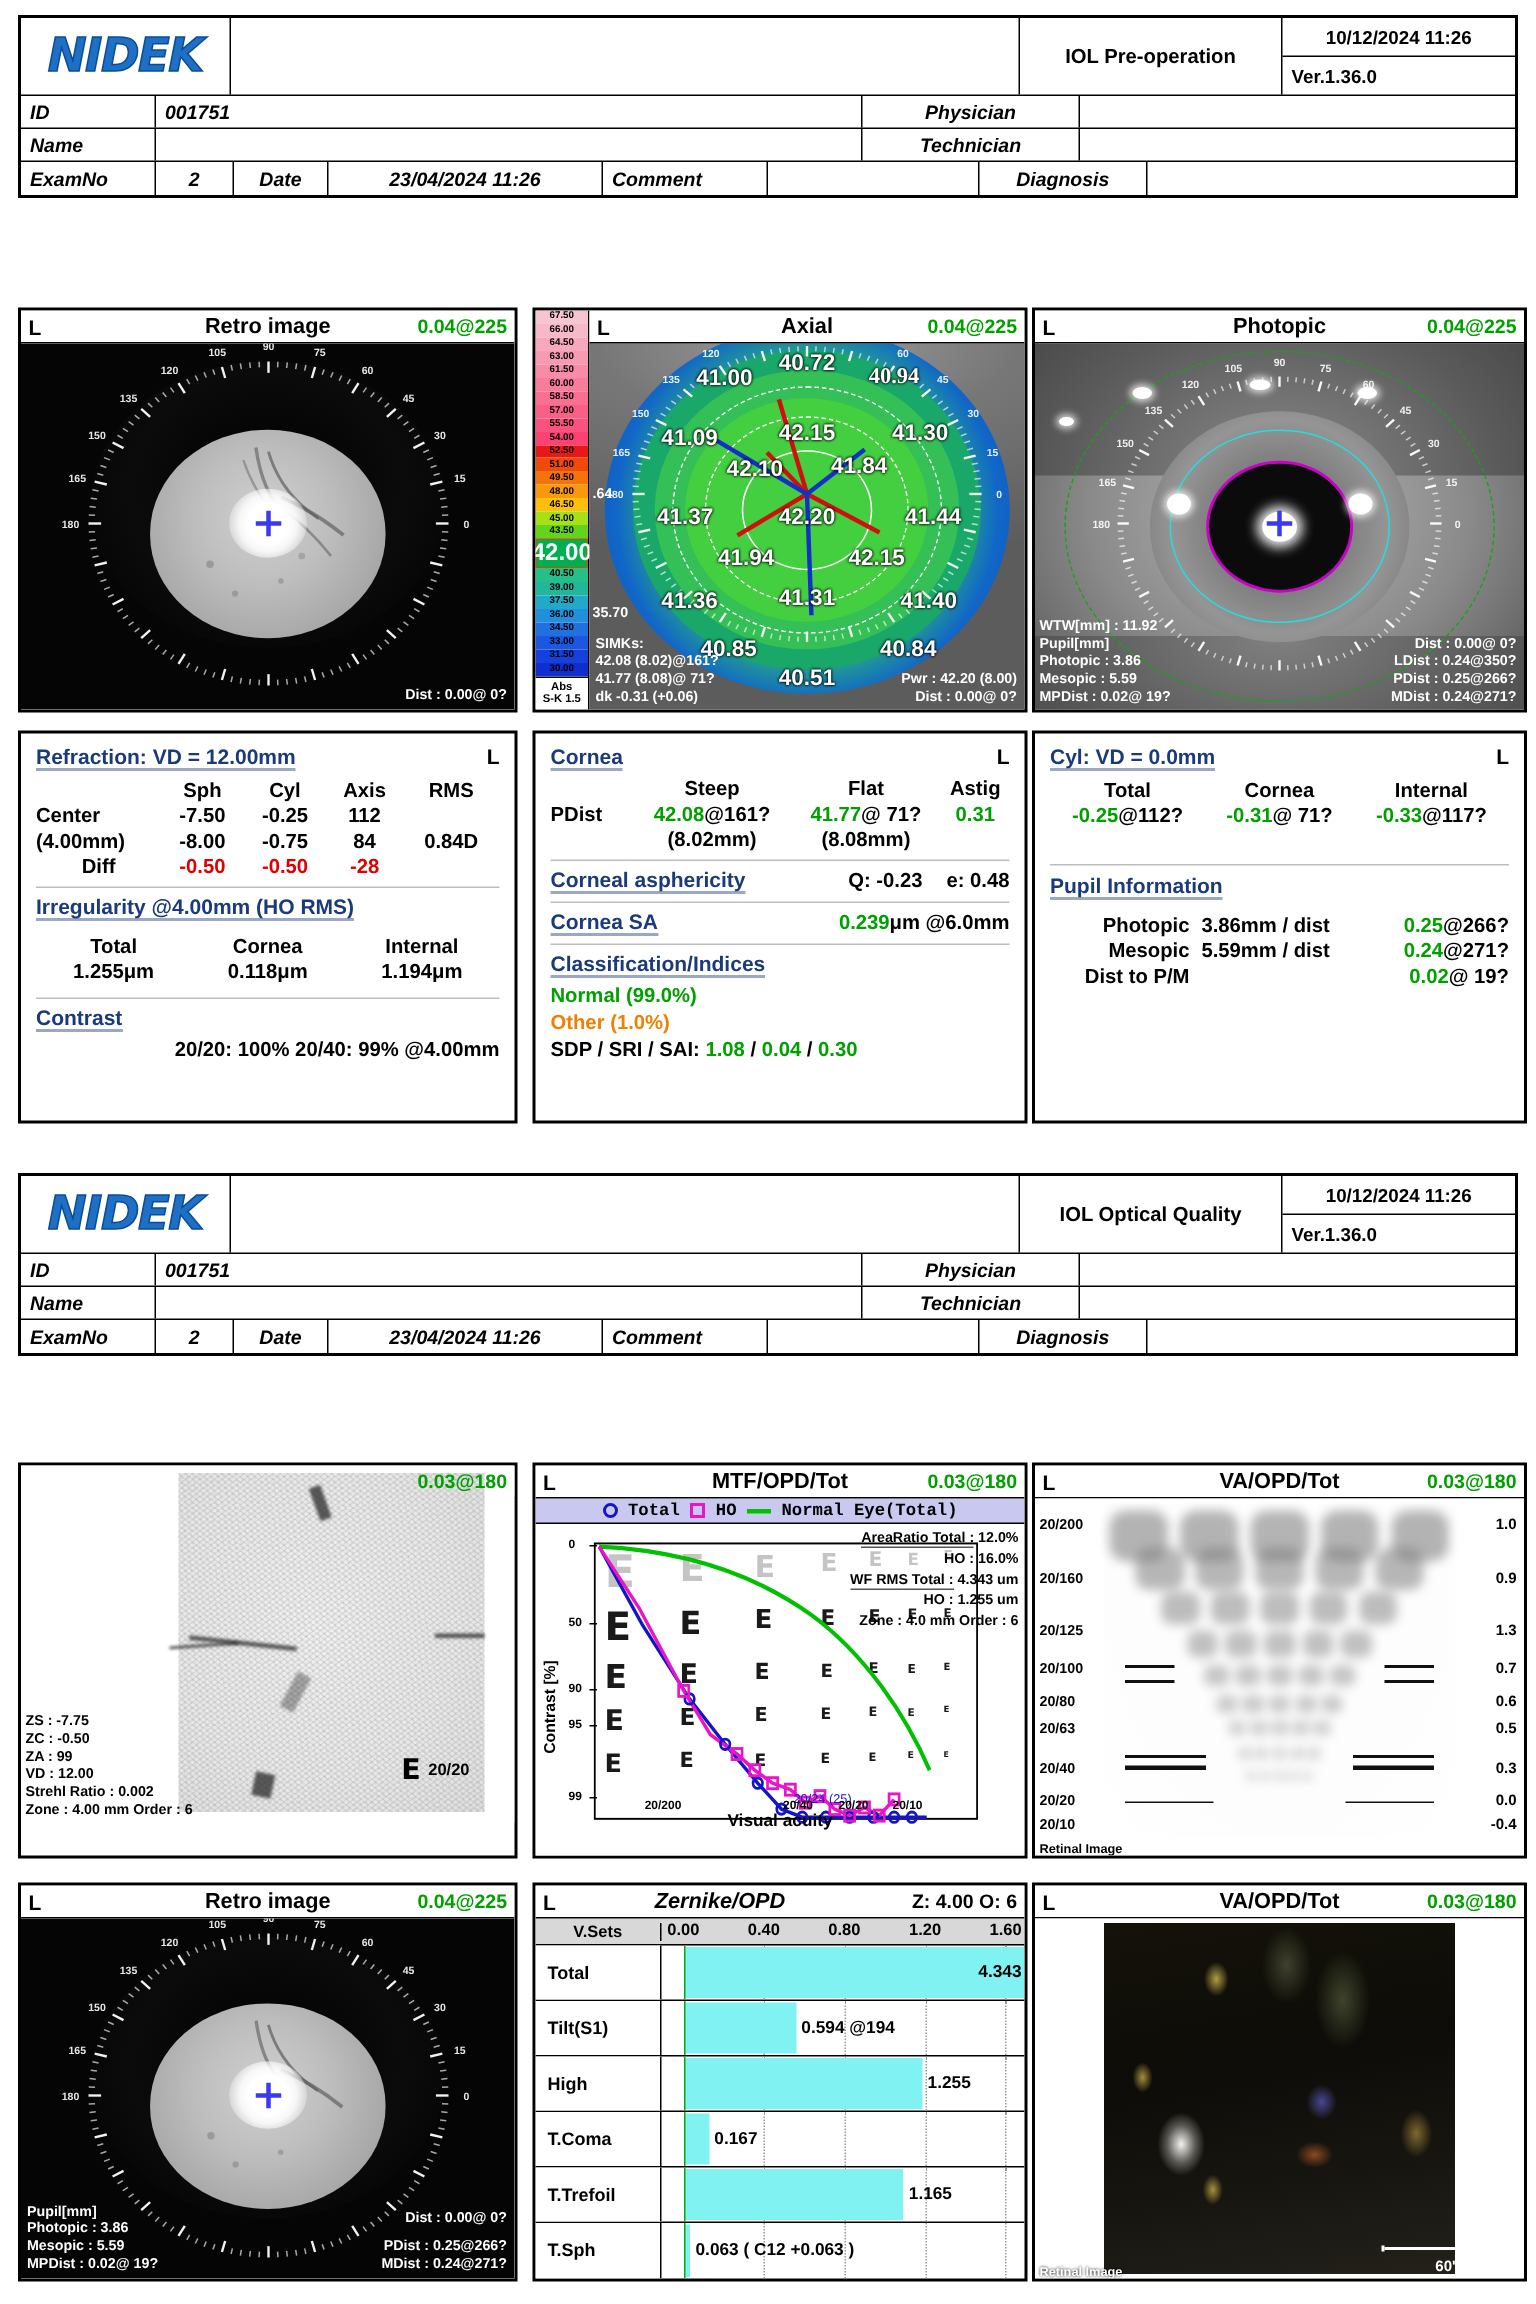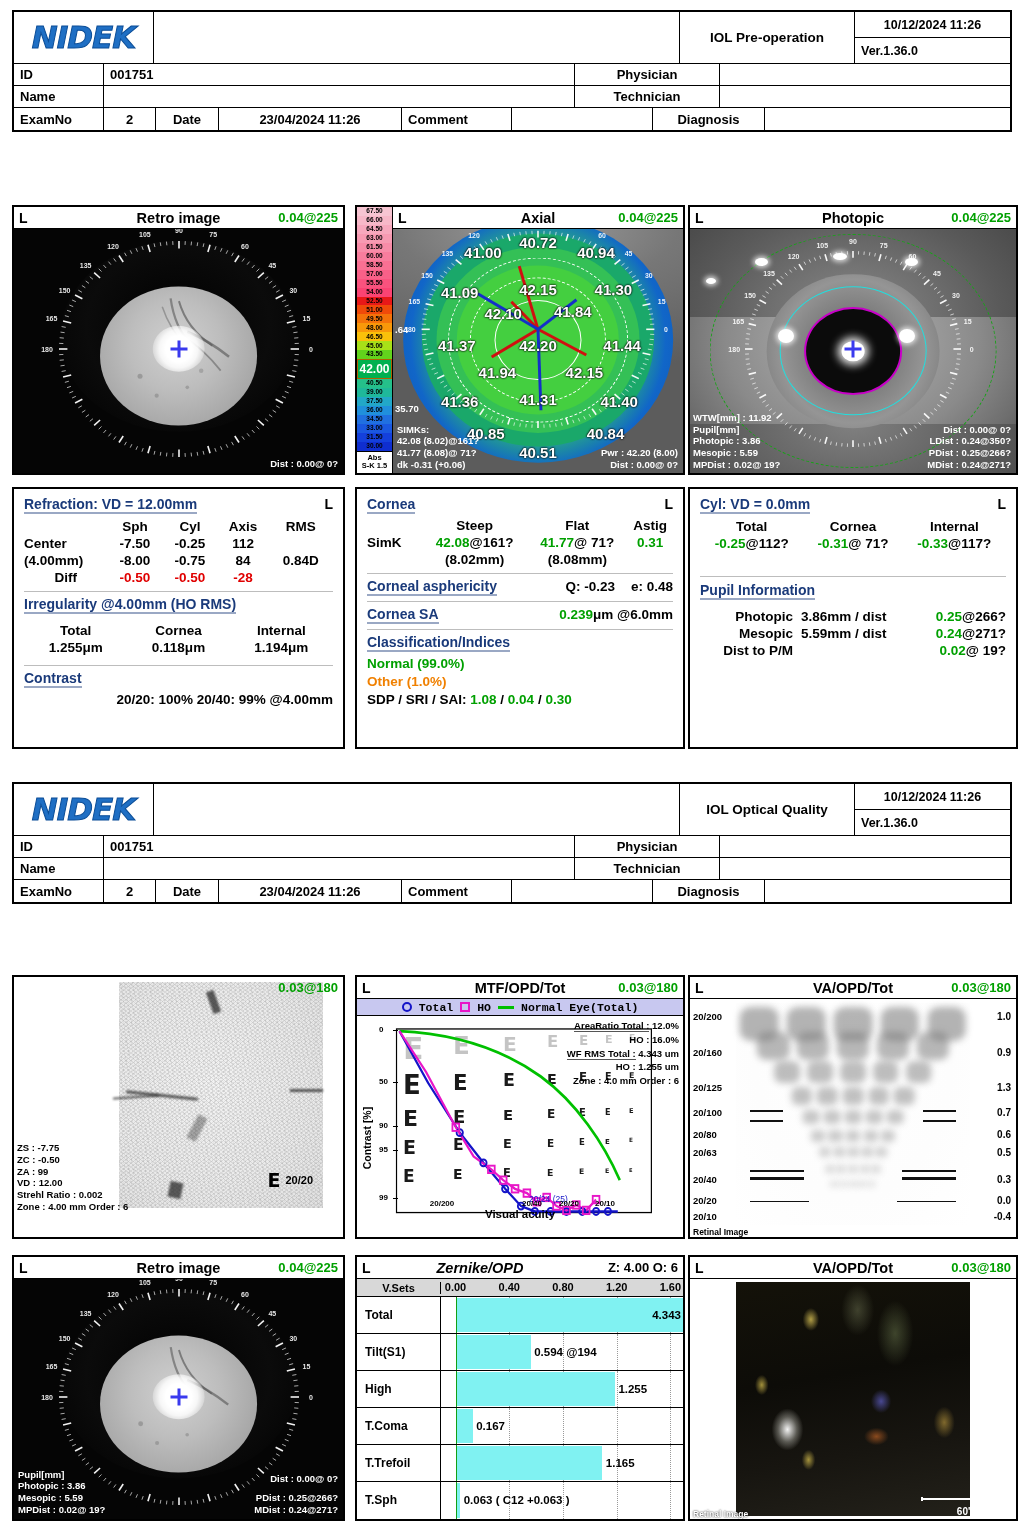--- a/index.html
+++ b/index.html
@@ -30,21 +30,21 @@
                 -webkit-text-stroke:1px #0a4c96; }
   .hdr-blank { flex:1; border-right:1px solid #000; }
   .hdr-title { width:175px; border-right:1px solid #000; display:flex; align-items:center;
                justify-content:center; font-size:13.5px; font-weight:bold; }
   .hdr-dates { width:155px; display:flex; flex-direction:column; }
   .hdr-date-top { border-bottom:1px solid #000; height:26px; display:flex; align-items:center;
                   justify-content:center; font-size:12.5px; font-weight:bold; }
   .hdr-date-bot { height:25px; display:flex; align-items:center; padding-left:6px;
                   font-size:12.5px; font-weight:bold; }
   .row1 { height:52px; display:flex; border-bottom:1px solid #000; }
-  .row2, .row3, .row4 { height:22px; }
+  .row2, .row3, .row4 { height:22px;font-style:italic; }
   .c-id { width:90px; } .c-idv { flex:1; }
   .c-phys { width:145px; justify-content:center; } .c-physv { width:290px; }
   .c-exam { width:90px; } .c-examno { width:52px; justify-content:center; }
   .c-date { width:63px; justify-content:center; } .c-datev { width:183px; justify-content:center; }
   .c-comment { width:110px; } .c-commentv { flex:1; }
   .c-diag { width:112px; justify-content:center; } .c-diagv { width:245px; }
 
   
   .panel { position:absolute; border:2px solid #000; background:#fff; overflow:hidden; }
   .panel-hdr { height:22px; display:flex; align-items:center; border-bottom:1px solid #000;
@@ -78,21 +78,21 @@
   .ol-bl { left:4px; bottom:3px; } .ol-br { right:5px; bottom:3px; text-align:right; }
 
   
   .ring { position:absolute; left:50%; top:49%; transform:translate(-50%,-50%); }
 
   
   .scale-col { position:absolute; left:0; top:0; width:36px; height:100%;
                display:flex; flex-direction:column; border-right:1px solid #000; }
   .sc-band { flex:1 1 auto; font-size:6.5px; font-weight:bold; color:#000; line-height:1;
              text-align:center; display:flex; align-items:center; justify-content:center; }
-  .sc-sel { background:#00b050 !important; color:#fff; font-size:12px; font-weight:bold;
+  .sc-sel { background:#00b050 !important; color:#fff; font-size:16px; font-weight:bold;
             border:1.5px solid #b06000; height:20px; flex:0 0 20px; }
   .sc-foot { flex:0 0 22px; background:#fff; display:flex; flex-direction:column;
              align-items:center; justify-content:center; font-size:7.5px; font-weight:bold;
              line-height:1.1; border-top:1px solid #000; }
   .axial-map { position:absolute; left:36px; top:0; right:0; bottom:0;
                background:linear-gradient(165deg,#9a9a9a 0%,#6e6e6e 30%,#8a8a8a 60%,#5c5c5c 100%);
                overflow:hidden; }
   .ax-ring-blue { position:absolute; left:50%; top:50%; transform:translate(-50%,-50%);
                   width:93%; height:92%; border-radius:50%;
                   background:radial-gradient(circle, #2bb37a 0%, #2bb37a 52%, #1166c8 70%, #0d4fb0 100%); }
@@ -603,21 +603,21 @@
         <line x1="147" y1="124" x2="120" y2="96" stroke="#d01010" stroke-width="3"></line>
         <line x1="147" y1="124" x2="100" y2="152" stroke="#d01010" stroke-width="3"></line>
         <line x1="147" y1="124" x2="196" y2="150" stroke="#d01010" stroke-width="3"></line>
         <line x1="147" y1="124" x2="86" y2="88" stroke="#1430c8" stroke-width="3"></line>
         <line x1="147" y1="124" x2="186" y2="94" stroke="#1430c8" stroke-width="3"></line>
         <line x1="147" y1="124" x2="150" y2="206" stroke="#1430c8" stroke-width="3"></line>
       </svg>
       <div id="ax-values">
           <div class="ax-val" style="left: 50%; top: 13%; transform: translate(-50%, -50%);">40.72</div>
           <div class="ax-val" style="left: 31%; top: 17%; transform: translate(-50%, -50%);">41.00</div>
-          <div class="ax-val" style="left: 70%; top: 17%; transform: translate(-50%, -50%);">40.94</div>
+          <div class="ax-val" style="left: 70%; top: 17%; transform: translate(-50%, -50%); font-family: Liberation Serif, serif;">40.94</div>
           <div class="ax-val" style="left: 23%; top: 32%; transform: translate(-50%, -50%);">41.09</div>
           <div class="ax-val" style="left: 50%; top: 31%; transform: translate(-50%, -50%);">42.15</div>
           <div class="ax-val" style="left: 76%; top: 31%; transform: translate(-50%, -50%);">41.30</div>
           <div class="ax-val" style="left: 38%; top: 40%; transform: translate(-50%, -50%);">42.10</div>
           <div class="ax-val" style="left: 62%; top: 39%; transform: translate(-50%, -50%);">41.84</div>
           <div class="ax-val" style="left: 22%; top: 52%; transform: translate(-50%, -50%);">41.37</div>
           <div class="ax-val" style="left: 50%; top: 52%; transform: translate(-50%, -50%);">42.20</div>
           <div class="ax-val" style="left: 79%; top: 52%; transform: translate(-50%, -50%);">41.44</div>
           <div class="ax-val" style="left: 36%; top: 62%; transform: translate(-50%, -50%);">41.94</div>
           <div class="ax-val" style="left: 66%; top: 62%; transform: translate(-50%, -50%);">42.15</div>
@@ -893,21 +893,21 @@
   </div>
   <table class="dt" style="margin-top:3px;">
     <tbody>
         <tr>
       <td style="width:18%;"></td>
       <td class="ctr">Steep</td>
       <td class="ctr">Flat</td>
       <td class="ctr">Astig</td>
     </tr>
     <tr>
-      <td>SimK</td>
+      <td>PDist</td>
       <td class="ctr"><span class="g">42.08</span><span>@161?</span></td>
       <td class="ctr"><span class="g">41.77</span><span>@ 71?</span></td>
       <td class="ctr g">0.31</td>
     </tr>
     <tr>
       <td></td>
       <td class="ctr">(8.02mm)</td>
       <td class="ctr">(8.08mm)</td>
       <td></td>
     </tr>

